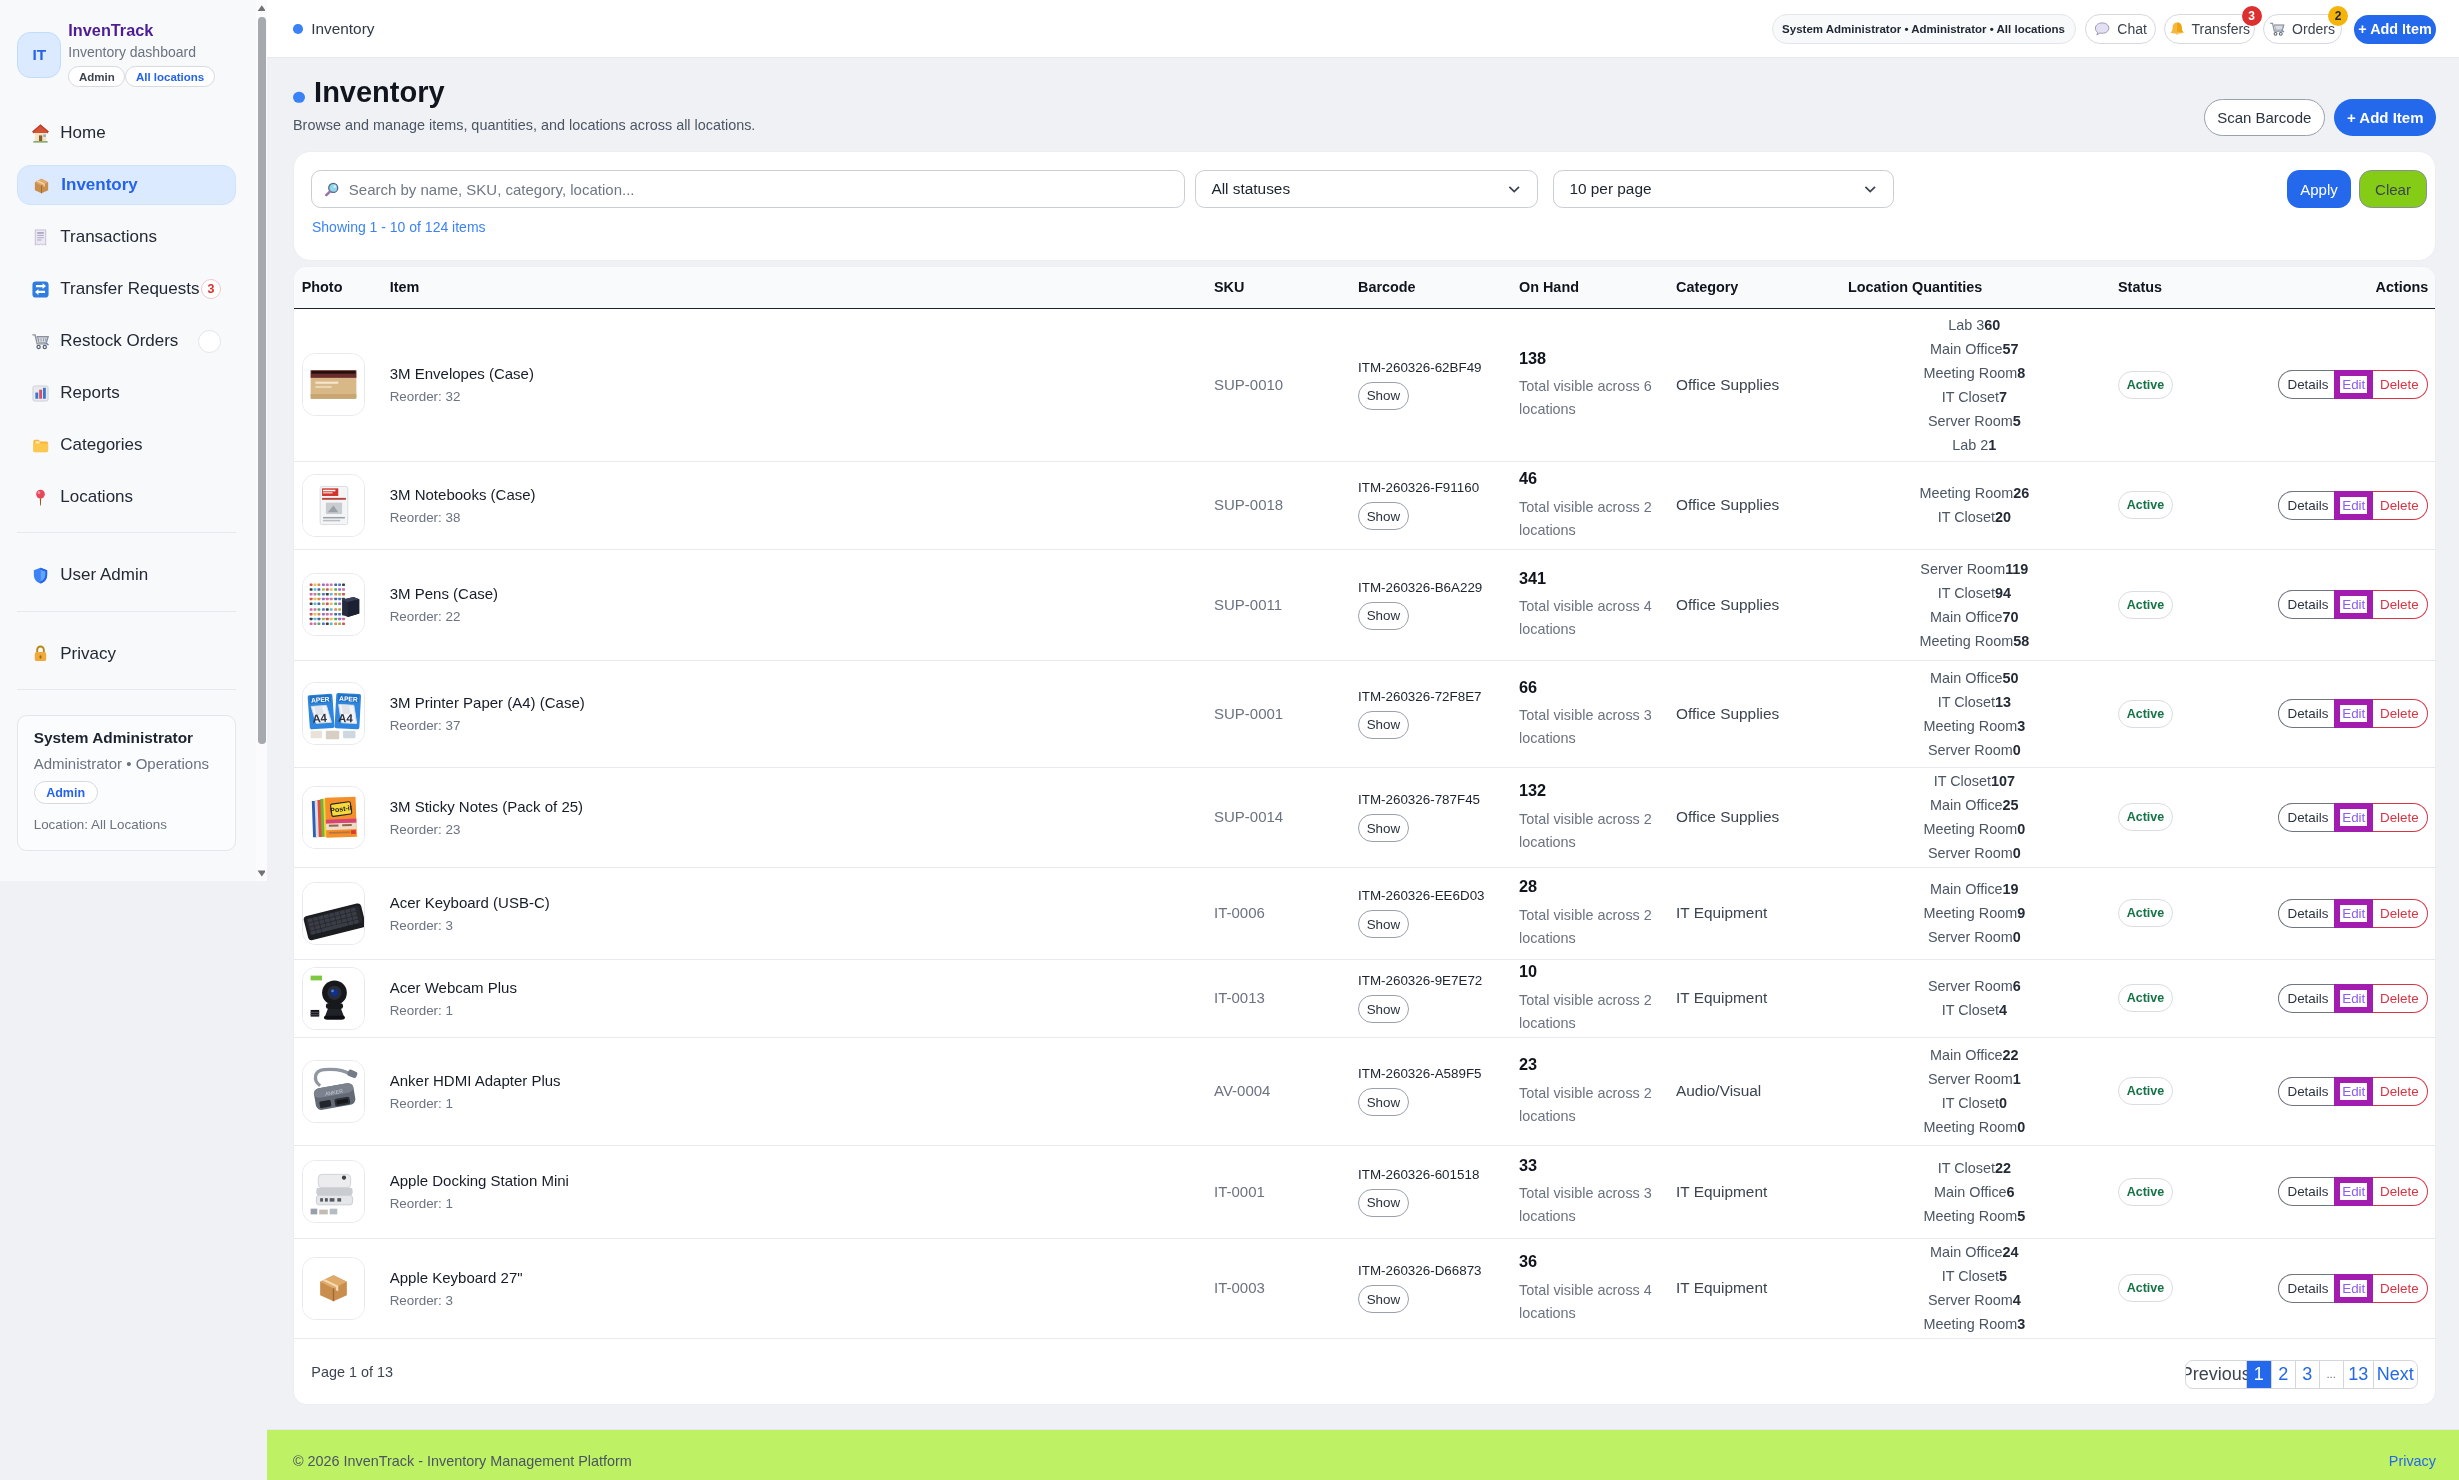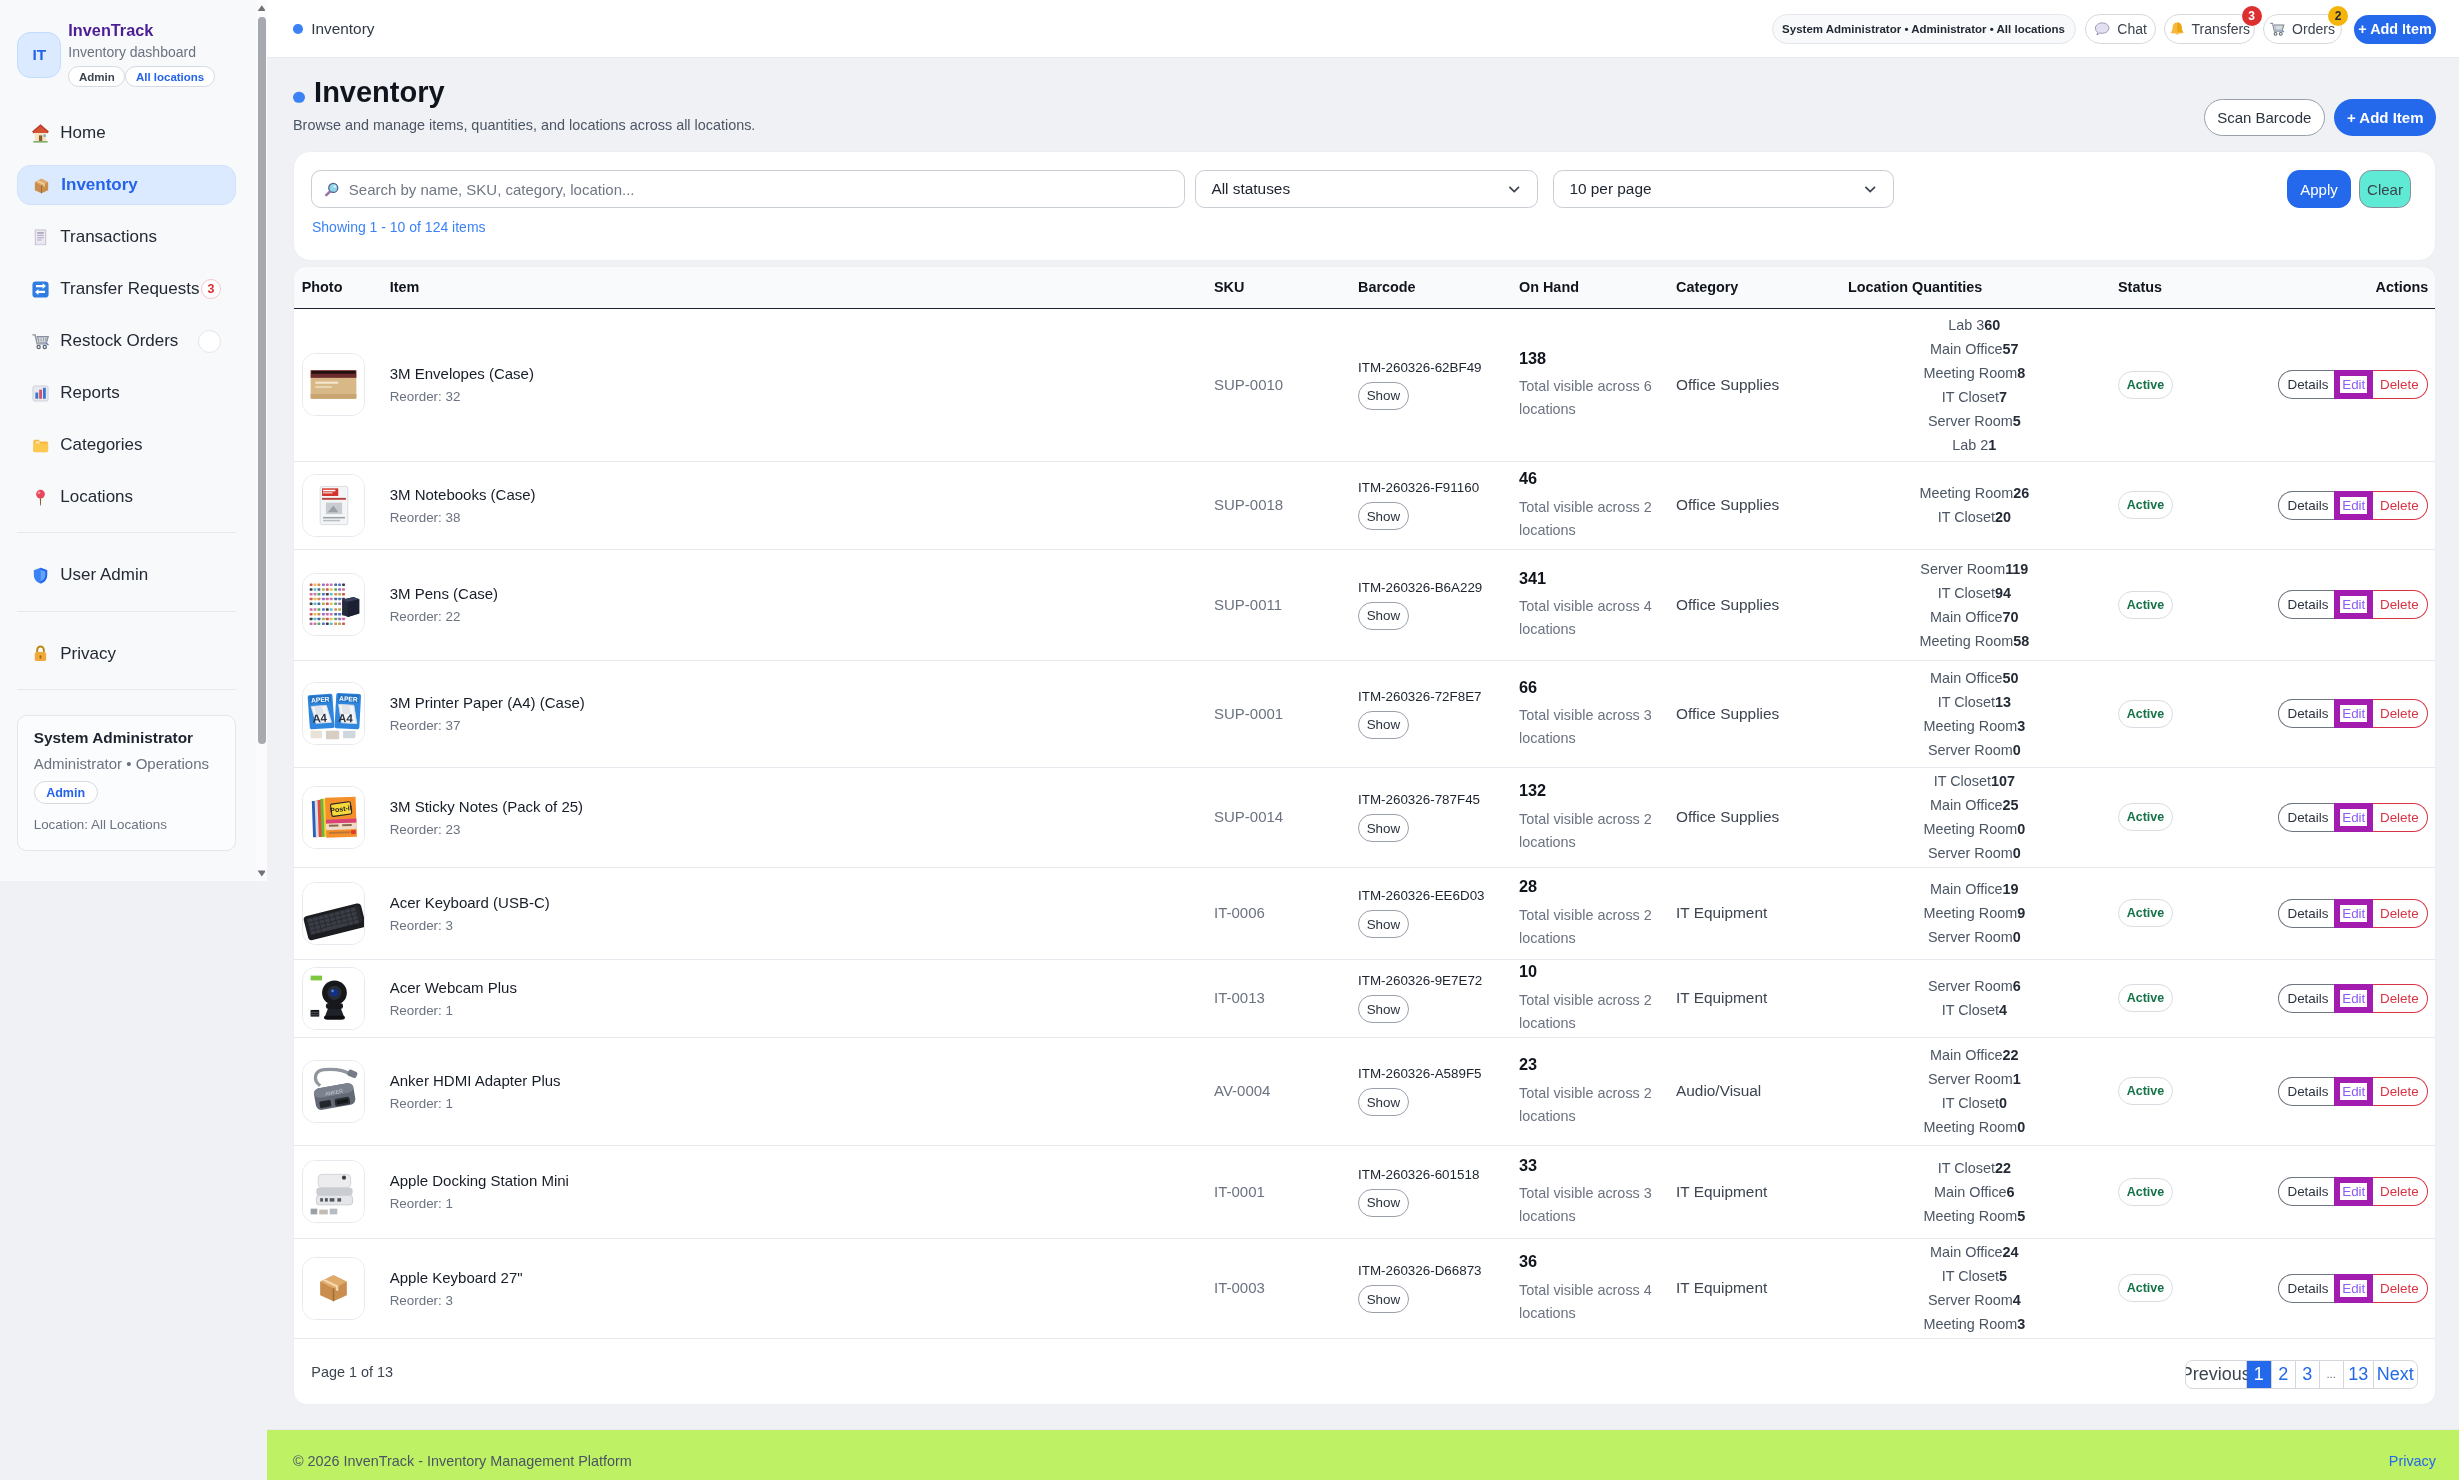--- a/index.html
+++ b/index.html
@@ -31,21 +31,21 @@
 .btn-scan{height:37px;padding:0 12.5px;border-radius:960px;border:1px solid #99a0ab;background:#fff;color:#2b333f;font-size:15px;display:flex;align-items:center;}
 .btn-add2{height:37px;padding:0 12.5px;border-radius:960px;background:#2468eb;color:#fff;font-weight:bold;font-size:15px;display:flex;align-items:center;}
 .filtercard{position:relative;margin:13.4px 23px 0 26px;height:110px;background:#fff;border-radius:17.3px;border:1px solid #eceef2;}
 .search{position:absolute;left:17.3px;top:18px;width:874px;height:38px;border:1px solid #c9cdd4;border-radius:9.6px;display:flex;align-items:center;padding:0 11.5px;gap:9.6px;}
 .search span{font-size:15px;color:#707784;}
 .sel{position:absolute;top:18px;height:38px;border:1px solid #c9cdd4;border-radius:9.6px;display:flex;align-items:center;padding:0 15.4px;font-size:15.4px;color:#1c232e;}
 .sel .chev{margin-left:auto;}
 .sel1{left:901px;width:343px;}
 .sel2{left:1259px;width:341px;}
 .btn-apply{position:absolute;left:1993px;top:18px;width:64px;height:38px;border-radius:12.5px;background:#2468eb;color:#fff;font-size:15px;display:flex;align-items:center;justify-content:center;}
-.btn-clear{position:absolute;left:2065px;top:18px;width:52px;height:38px;border-radius:12.5px;border:1px solid #878e99;background:#5eead4;color:#3c4450;font-size:15px;display:flex;align-items:center;justify-content:center;}
+.btn-clear{position:absolute;left:2065px;top:18px;width:68px;height:38px;border-radius:12.5px;border:1px solid #878e99;background:#84cc16;color:#3c4450;font-size:15px;display:flex;align-items:center;justify-content:center;}
 .showing{position:absolute;left:18px;top:67px;font-size:14px;color:#3b82f6;}
 .tablecard{position:relative;margin:4.8px 23px 0 26px;background:#fff;border-radius:13.4px;border:1px solid #eceef2;overflow:hidden;}
 table.inv{border-collapse:collapse;table-layout:fixed;width:2142px;}
 table.inv th{height:41px;background:#f8fafc;border-bottom:1.9px solid #1c232e;font-size:14.4px;color:#10141c;text-align:left;vertical-align:middle;}
 table.inv td{border-bottom:1px solid #e7e9ee;vertical-align:middle;}
 tr.lastrow td{border-bottom:1px solid #e7e9ee;}
 .photo{width:63px;height:63px;margin-left:7.7px;border-radius:13.4px;border:1px solid #e7e9ee;background:#fff;overflow:hidden;}
 .iname{font-size:15px;color:#171d28;margin-left:7.7px;}
 .isub{font-size:13.4px;color:#6b7280;margin-left:7.7px;margin-top:6.7px;}
 .sku{font-size:15px;color:#6b7280;}

